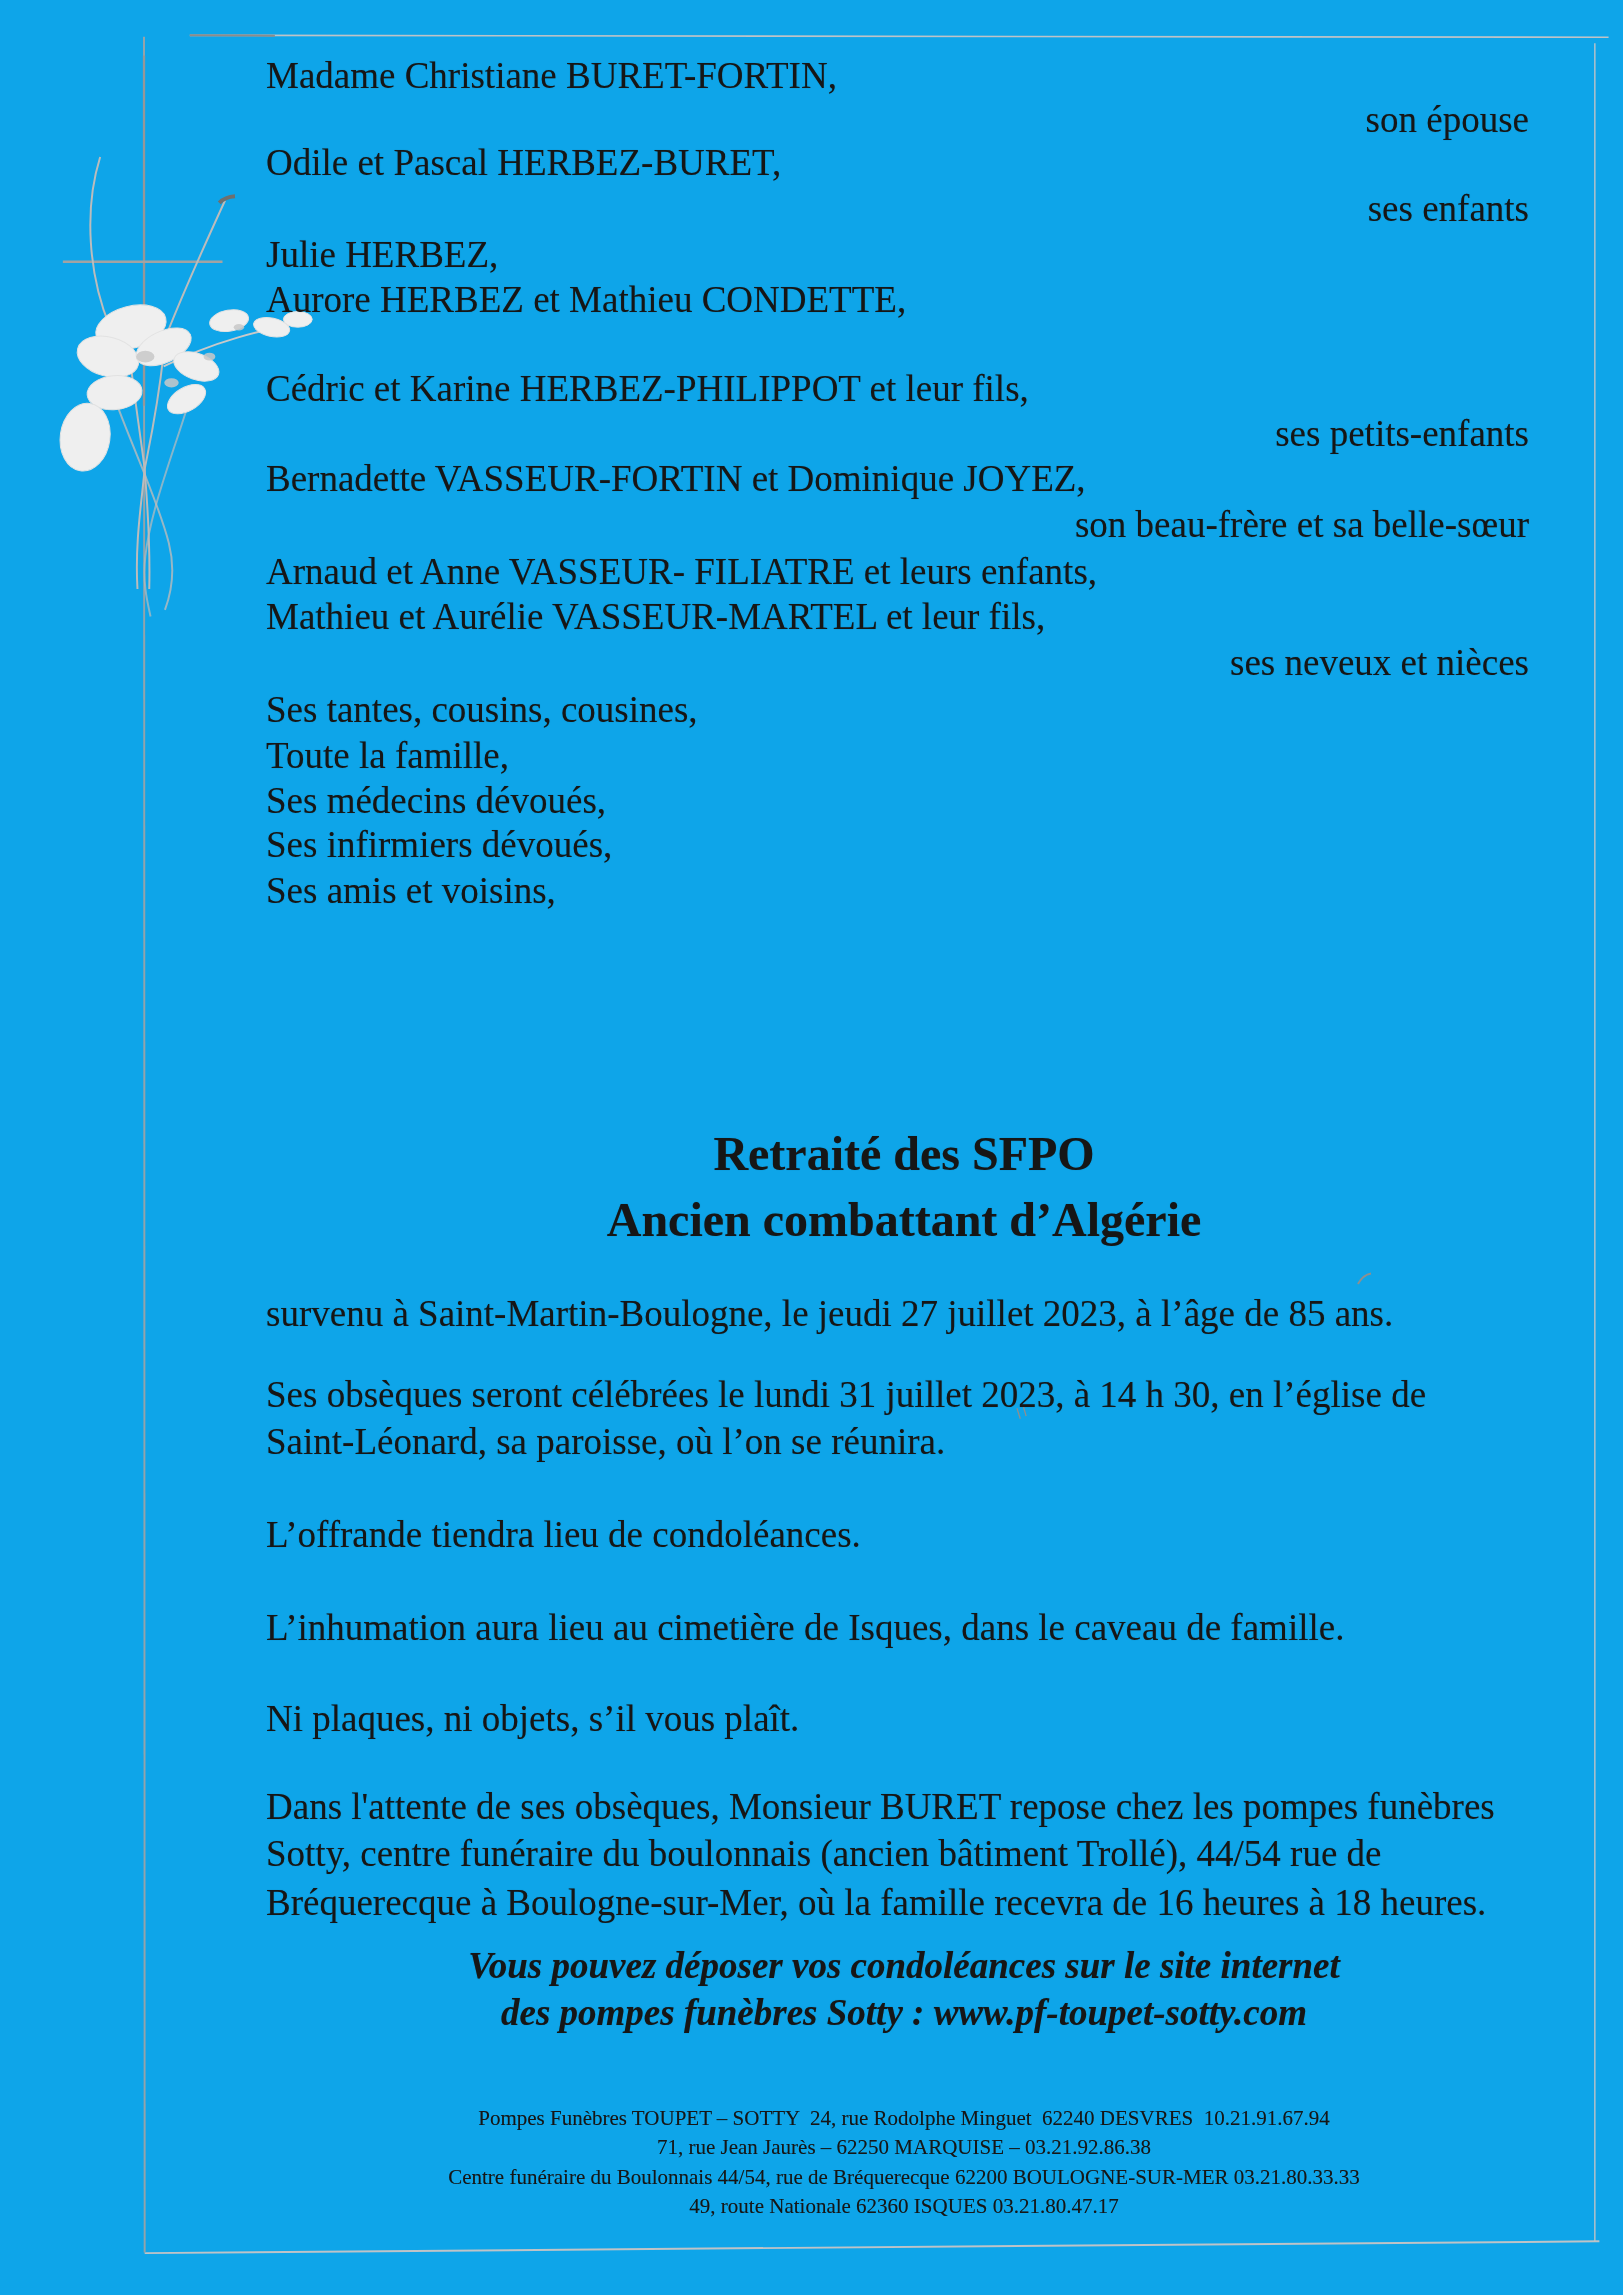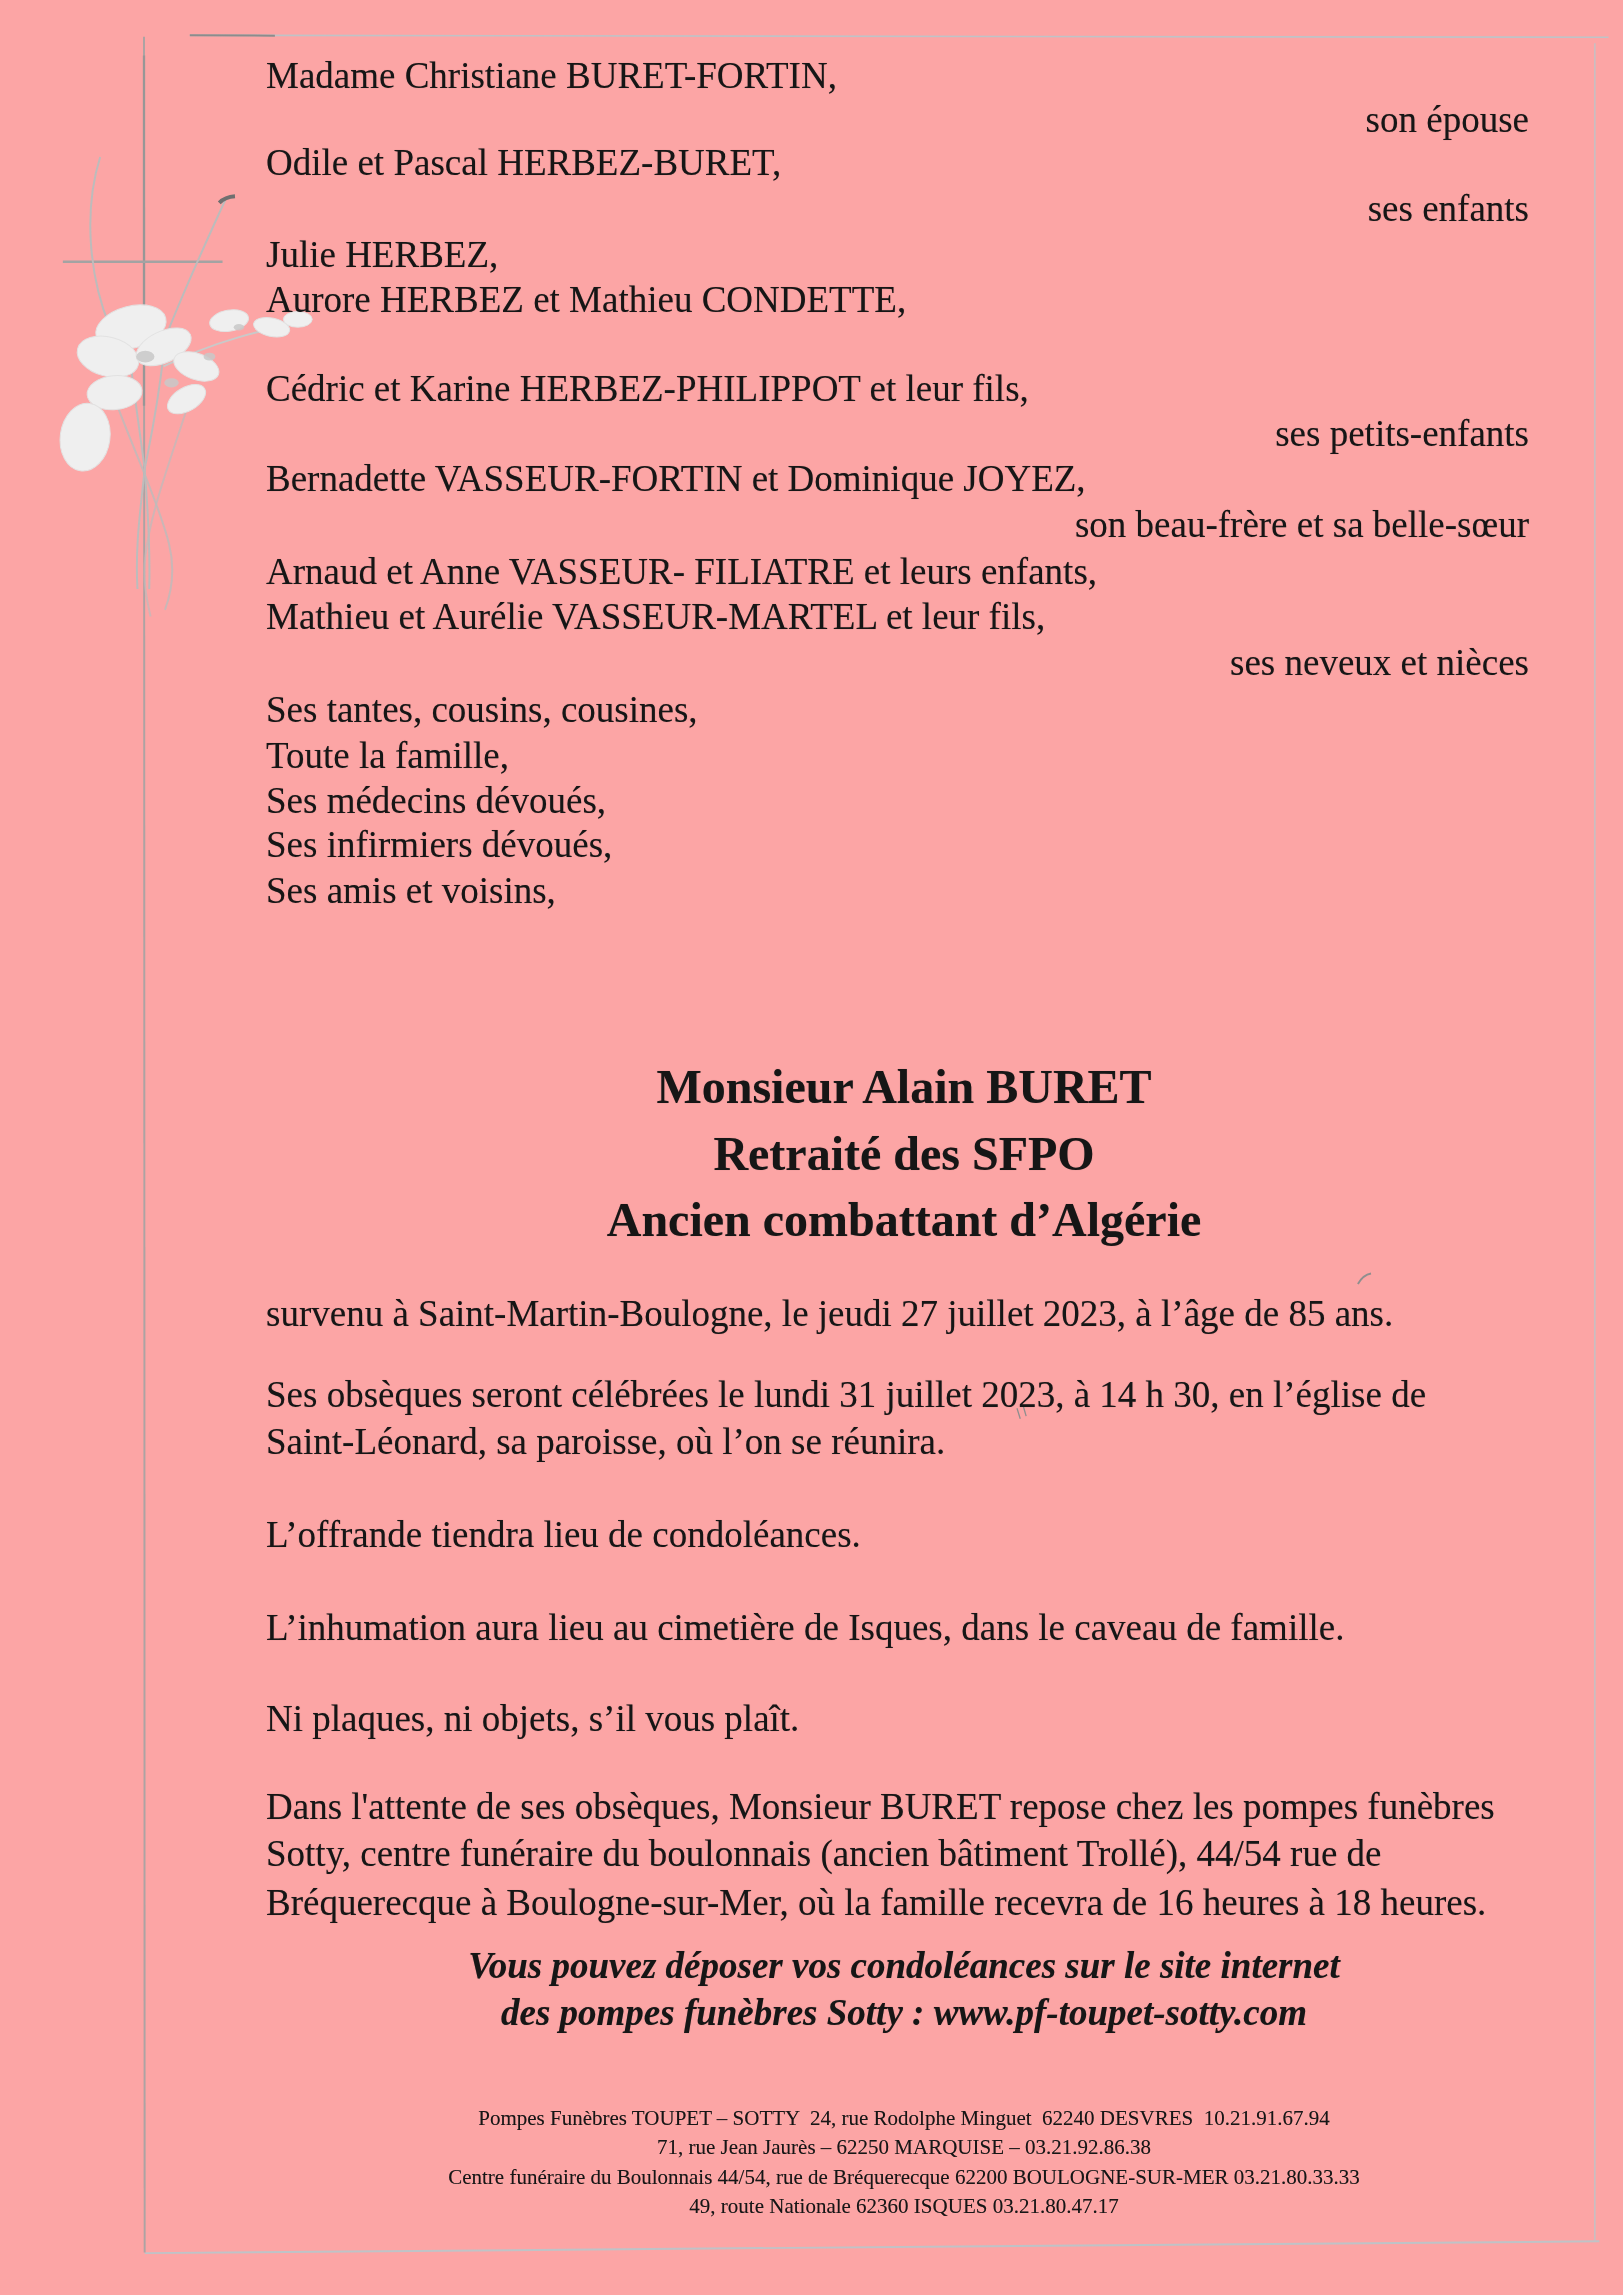--- a/index.html
+++ b/index.html
@@ -1,17 +1,17 @@
 <!DOCTYPE html>
 <html style="font-size:10.5px"><head>
 <meta charset="utf-8">
 <style>
   html, body { margin:0; padding:0; background:#ffffff; }
   .page {
-    position:relative; width:1623px; height:2295px; background:#fca5a5;
+    position:relative; width:1623px; height:2295px; background:#0ea5e9;
     font-family:"Liberation Serif","DejaVu Serif",serif; color:#161616;
     overflow:hidden;
   }
   .txt {
     position:absolute; left:266px; width:1276px;
     font-size:37px; line-height:1.2; white-space:pre;
     text-shadow:0 0 0.8px rgba(25,25,25,.38);
   }
   .relation-line { text-align:right; padding-right:13px; box-sizing:border-box; }
   .title-line { font-weight:700; font-size:48px; text-align:center; }
@@ -88,21 +88,20 @@
   <div class="txt" style="top:550px">Arnaud et Anne VASSEUR- FILIATRE et leurs enfants,</div>
   <div class="txt" style="top:595px">Mathieu et Aurélie VASSEUR-MARTEL et leur fils,</div>
   <div class="txt relation-line" style="top:641px">ses neveux et nièces</div>
   <div class="txt" style="top:688px">Ses tantes, cousins, cousines,</div>
   <div class="txt" style="top:779px">Ses médecins dévoués,</div>
   <div class="txt" style="top:734px">Toute la famille,</div>
   <div class="txt" style="top:823px">Ses infirmiers dévoués,</div>
   <div class="txt" style="top:869px">Ses amis et voisins,</div>
 
 
-  <div class="txt title-line" style="top:1058px">Monsieur Alain BURET</div>
   <div class="txt title-line" style="top:1125px">Retraité des SFPO</div>
   <div class="txt title-line" style="top:1191px">Ancien combattant d’Algérie</div>
 
   <div class="txt" style="top:1292px">survenu à Saint-Martin-Boulogne, le jeudi 27 juillet 2023, à l’âge de 85 ans.</div>
   <div class="txt" style="top:1373px">Ses obsèques seront célébrées le lundi 31 juillet 2023, à 14 h 30, en l’église de</div>
   <div class="txt" style="top:1420px">Saint-Léonard, sa paroisse, où l’on se réunira.</div>
   <div class="txt" style="top:1513px">L’offrande tiendra lieu de condoléances.</div>
   <div class="txt" style="top:1606px">L’inhumation aura lieu au cimetière de Isques, dans le caveau de famille.</div>
   <div class="txt" style="top:1697px">Ni plaques, ni objets, s’il vous plaît.</div>
   <div class="txt" style="top:1785px">Dans l'attente de ses obsèques, Monsieur BURET repose chez les pompes funèbres</div>

